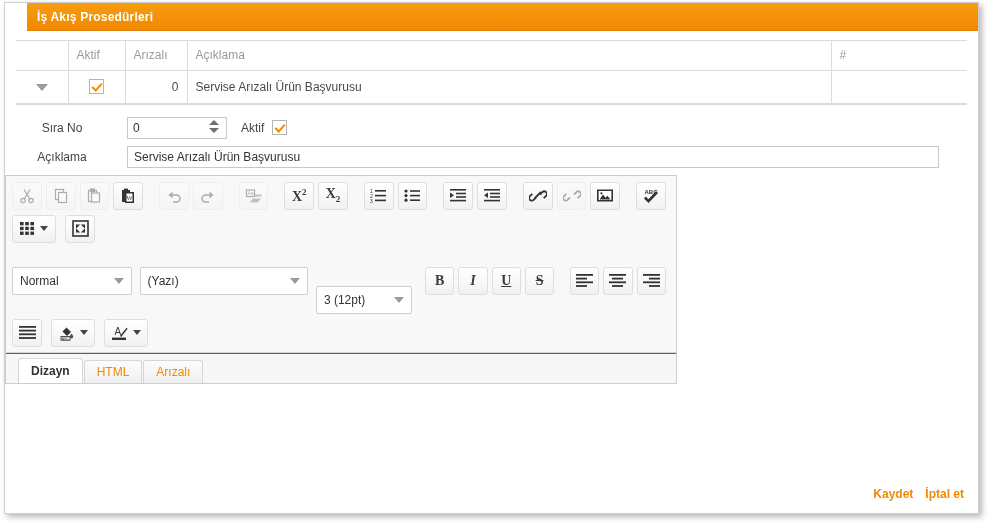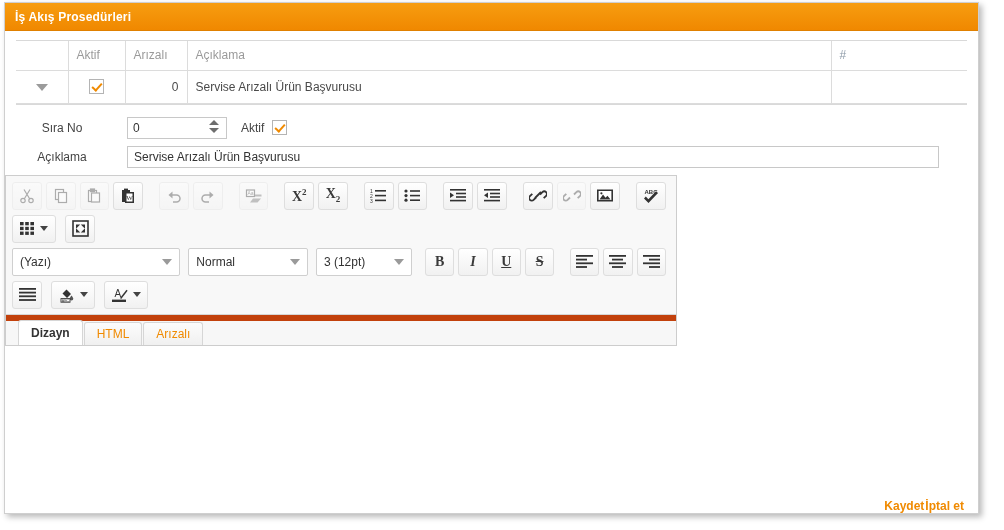--- a/index.html
+++ b/index.html
@@ -30,20 +30,21 @@
 
   
   .titlebar {
     height: 28px;
     background: linear-gradient(#f79d10, #f08800);
     border-bottom: 1px solid #e08000;
     display: flex;
     align-items: center;
     padding: 0 10px;
     box-sizing: border-box;
+    margin-left: 22px;
   }
   .titlebar .title {
     color: #ffffff;
     font-size: 12px;
     font-weight: bold;
     letter-spacing: 0.2px;
   }
 
   
   .grid {
@@ -273,34 +274,34 @@
   }
   .tsel .scaret {
     width: 0; height: 0;
     border-left: 5px solid transparent;
     border-right: 5px solid transparent;
     border-top: 6px solid #9a9a9a;
     margin-left: 10px;
   }
   .sel-format { width: 122px; }
   .sel-font { width: 172px; }
-  .sel-size { width: 98px; }
+  .sel-size { width: 98px; margin-top: 38px; }
 
   .edit-area {
     height: 127px;
     padding: 8px 9px;
     font-size: 12px;
     color: #3b3b3b;
     line-height: 1.45;
     background: #fff;
     box-sizing: border-box;
   }
 
   .edit-tabs {
-    border-top: 6px solid #c2410c;
+    border-top: 1px solid #c2410c;
     background: #f7f7f7;
     height: 30px;
     display: flex;
     align-items: flex-end;
     padding-left: 12px;
     box-sizing: border-box;
   }
   .etab {
     height: 23px;
     line-height: 23px;
@@ -319,23 +320,23 @@
     color: #333333;
     font-weight: bold;
     height: 25px;
     line-height: 25px;
   }
 
   
   .footer {
     position: absolute;
     right: 14px;
-    bottom: 0;
-    display: flex;
-    gap: 1px;
+    bottom: 12px;
+    display: flex;
+    gap: 12px;
     margin-top: 32px;
   }
   .flink {
     color: #f08a00;
     font-size: 12px;
     font-weight: bold;
     text-decoration: none;
   }
 </style>
 </head>
@@ -585,26 +586,26 @@
               <svg width="17" height="17" viewBox="0 0 17 17">
                   <g>
                 <rect x="1" y="1" width="15" height="15" fill="none" stroke="#333" stroke-width="1.6"></rect>
                 <path d="M4 4.5h4.2L4 8.7zM13 4.5H8.8L13 8.7zM4 12.5h4.2L4 8.3zM13 12.5H8.8L13 8.3z" fill="#333"></path>
                   </g>
                 </svg>
             </div>
           </div>
 
           <div class="trow">
+            <div class="tsel sel-format">
+              <span>Normal</span>
+              <span class="scaret"></span>
+            </div>
             <div class="tsel sel-font">
               <span>(Yazı)</span>
-              <span class="scaret"></span>
-            </div>
-            <div class="tsel sel-format">
-              <span>Normal</span>
               <span class="scaret"></span>
             </div>
             <div class="tsel sel-size">
               <span>3 (12pt)</span>
               <span class="scaret"></span>
             </div>
             <span class="tgap-s"></span>
             <div class="tbtn">
               <span style="font-weight:bold;font-family:'Liberation Serif',serif;font-size:14px">B</span>
             </div>

